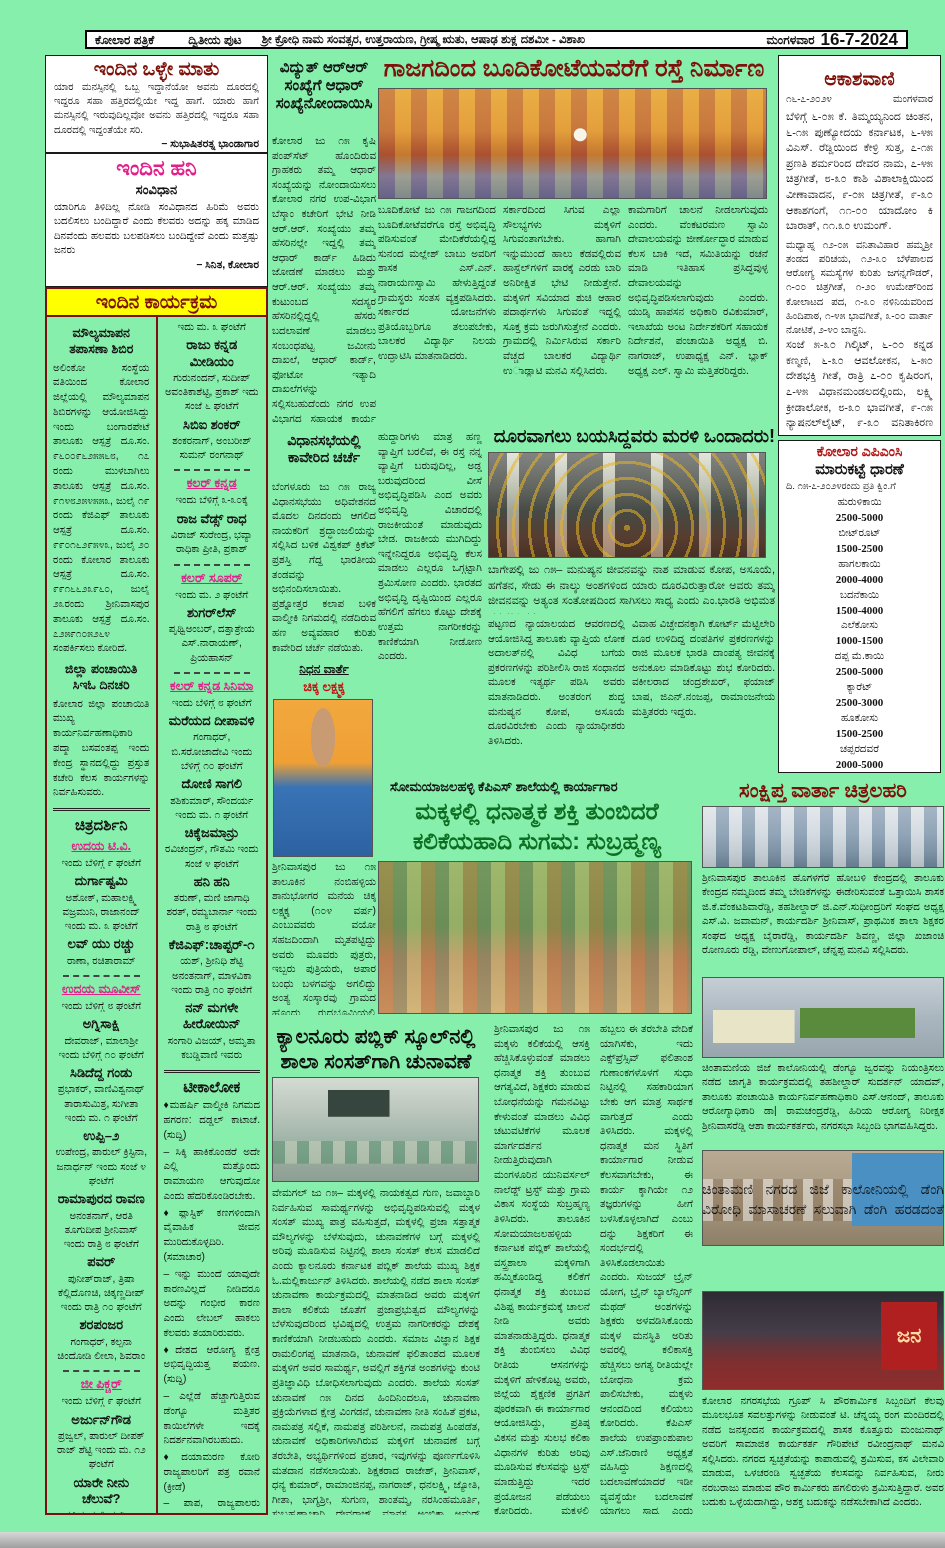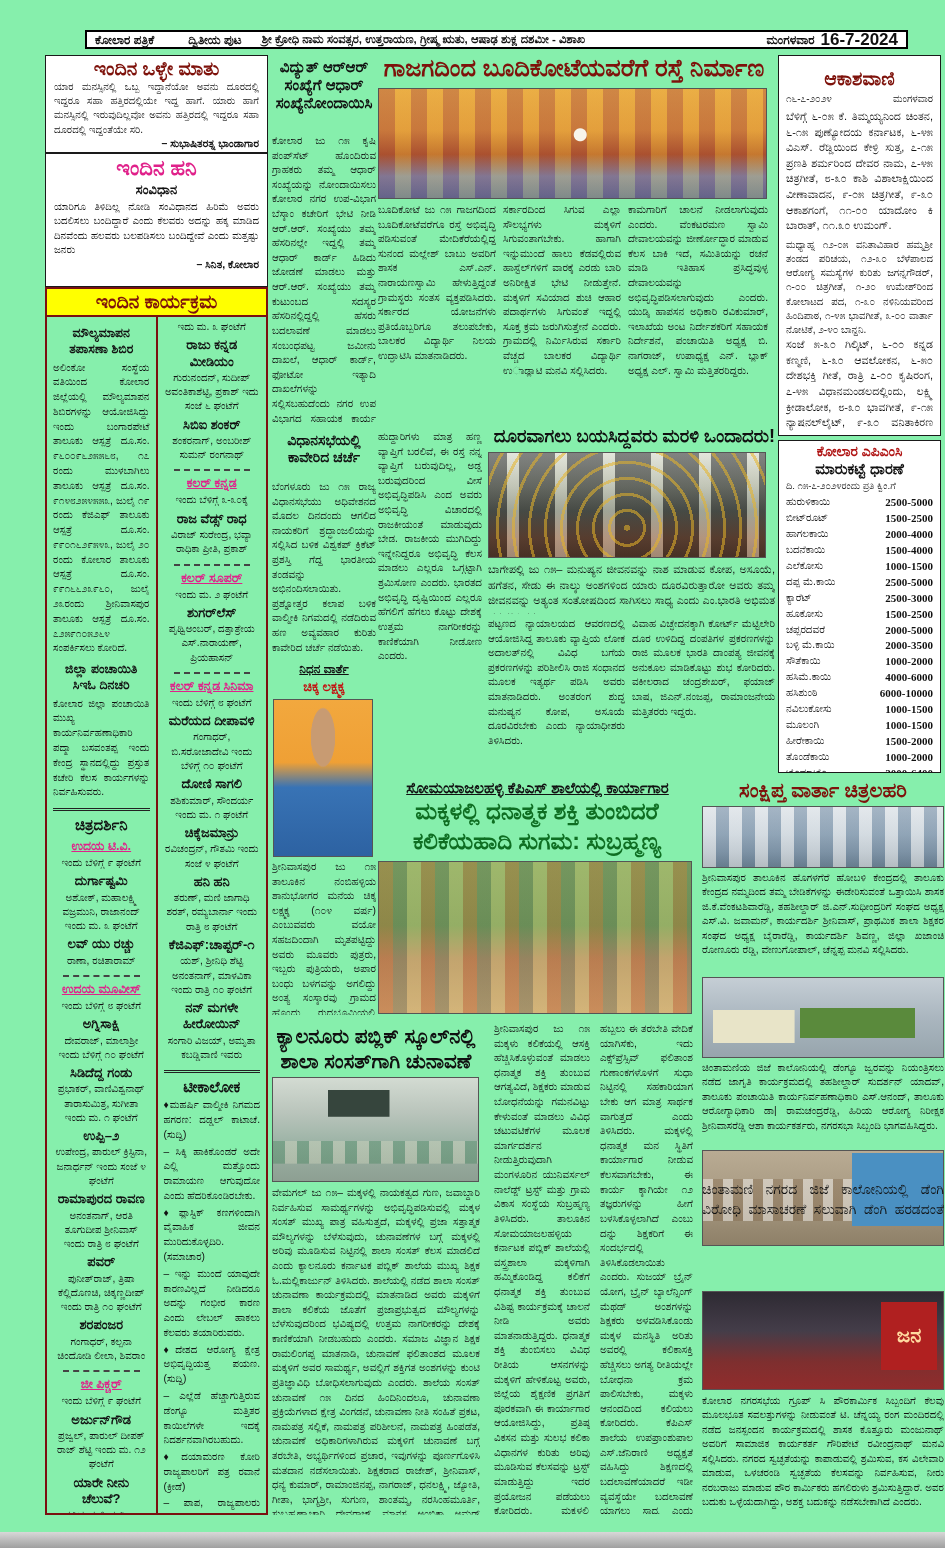--- a/index.html
+++ b/index.html
@@ -26,28 +26,28 @@
   .pcol+.pcol{border-left:2.5px solid #7a1010;}
   .li-head{font-weight:700;font-size:12.5px;text-align:center;margin:5px 0 3px;line-height:1.3;}
   .li-body{font-size:10.2px;text-align:justify;line-height:1.45;margin:2px 0;}
   .li-section{font-weight:700;font-size:15px;text-align:center;border-top:3px double #222;
               margin-top:8px;padding-top:5px;}
   .li-channel{color:#e0218a;font-weight:700;font-size:12.5px;text-align:center;
               text-decoration:underline;margin:5px 0 2px;}
   .li-show{font-weight:700;font-size:13px;text-align:center;margin:3px 0 1px;line-height:1.25;}
   .li-meta{font-size:10.2px;text-align:center;line-height:1.4;}
   .li-divider{border-top:2px dashed #444;margin:7px 10px 4px;}
-  .li-row{display:flex;justify-content:space-between;align-items:flex-start;line-height:1.45;}
+  .li-row{display:flex;justify-content:space-between;align-items:center;line-height:1.45;flex-direction:column;}
   .cell-name{font-size:10.3px;}
   .cell-val{font-weight:700;font-size:11px;font-family:"Liberation Serif", serif;}
   
   .hl-main{font-size:24px;font-weight:700;color:#7e120b;text-align:center;line-height:1.15;}
   .hl-black{font-weight:700;color:#101010;text-align:center;line-height:1.2;}
   .hl-green{font-size:23px;font-weight:700;color:#0e6e22;text-align:center;line-height:1.25;}
-  .kicker{font-weight:700;font-size:15px;text-align:center;text-decoration:underline;}
+  .kicker{font-weight:700;font-size:13px;}
   .attr{font-weight:700;font-size:10.5px;text-align:right;}
   
   .ph-stage{background:
     radial-gradient(circle at 52% 42%, #f7f4ea 0 6px, rgba(0,0,0,0) 7px),
     repeating-linear-gradient(90deg, rgba(150,40,60,.30) 0 16px, rgba(240,170,60,.30) 16px 32px),
     linear-gradient(180deg,#e8b049 0%,#de9a3c 38%,#b3622a 60%,#7a98b8 80%,#4f7cab 100%);}
   .ph-lawyers{background:
     repeating-radial-gradient(circle at 50% 72%, rgba(230,180,40,.55) 0 3px, rgba(0,0,0,0) 3px 16px),
     repeating-linear-gradient(90deg, rgba(25,25,35,.45) 0 18px, rgba(245,245,240,.38) 18px 30px, rgba(25,25,35,.45) 30px 48px),
     linear-gradient(180deg,#d8dccf 0%,#a2a893 32%,#6b7260 56%,#8a5a38 82%,#6e4527 100%);}

